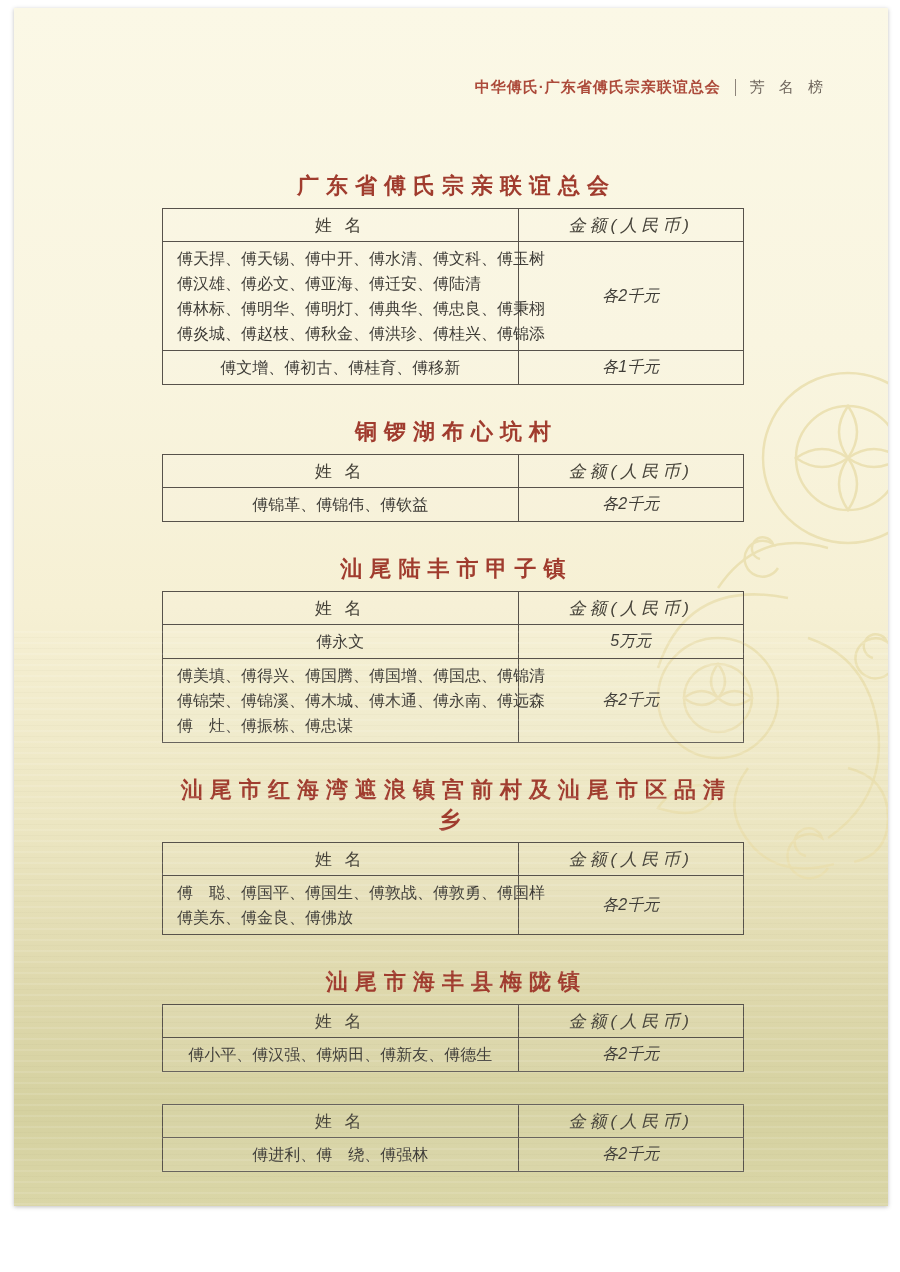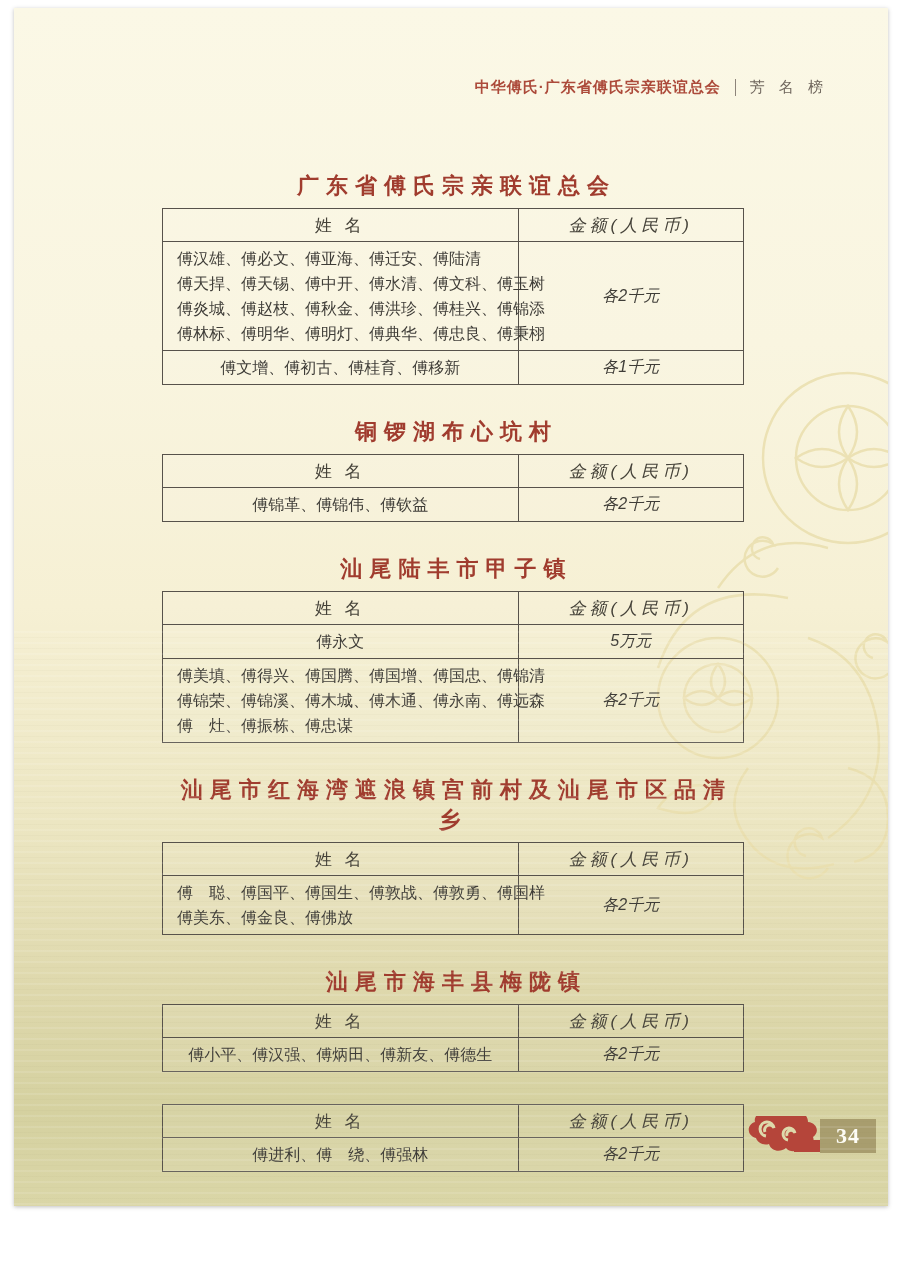--- a/index.html
+++ b/index.html
@@ -93,24 +93,24 @@
   <div class="content">
   <div class="section">
     <div class="section-title">广东省傅氏宗亲联谊总会</div>
     <div class="donor-table">
       <div class="t-row t-head">
         <div class="t-cell t-name">姓 名</div>
         <div class="t-cell t-amount">金额(人民币)</div>
       </div>
     <div class="t-row">
             <div class="t-cell t-name align-left">
+              <div class="name-line">傅天捍、傅天锡、傅中开、傅水清、傅文科、傅玉树</div>
               <div class="name-line">傅汉雄、傅必文、傅亚海、傅迁安、傅陆清</div>
-              <div class="name-line">傅天捍、傅天锡、傅中开、傅水清、傅文科、傅玉树</div>
+              <div class="name-line">傅林标、傅明华、傅明灯、傅典华、傅忠良、傅秉栩</div>
               <div class="name-line">傅炎城、傅赵枝、傅秋金、傅洪珍、傅桂兴、傅锦添</div>
-              <div class="name-line">傅林标、傅明华、傅明灯、傅典华、傅忠良、傅秉栩</div>
             </div>
             <div class="t-cell t-amount">各2千元</div>
           </div>
           <div class="t-row">
             <div class="t-cell t-name align-center">
               <div class="name-line">傅文增、傅初古、傅桂育、傅移新</div>
             </div>
             <div class="t-cell t-amount">各1千元</div>
           </div>
         </div>
@@ -198,27 +198,14 @@
     <div class="t-row">
             <div class="t-cell t-name align-center">
               <div class="name-line">傅进利、傅　绕、傅强林</div>
             </div>
             <div class="t-cell t-amount">各2千元</div>
           </div>
         </div>
   </div>
 </div>
 
-  <div class="page-footer">
-    <div class="cloud-wrap">
-      <svg width="84" height="40" viewBox="0 0 84 40">
-        <path fill="#b5453a" d="M14,22 c-9,-2 -10,-13 -1,-16 c-2,-8 9,-13 15,-7 c3,-8 15,-9 19,-1 c8,-6 19,-1 19,8 c9,1 12,10 5,15 c3,7 -6,13 -12,9 c-2,6 -11,7 -15,2 c-6,5 -15,3 -17,-4 c-6,2 -12,-2 -13,-6 z"></path>
-        <path fill="#b5453a" d="M52,24 h26 v12 h-26 z"></path>
-        <path fill="none" stroke="#ded9ab" stroke-width="3" d="M24,20 a7,7 0 1,1 8,-8 a4.5,4.5 0 1,0 -9,4"></path>
-        <path fill="none" stroke="#ded9ab" stroke-width="3" d="M46,24 a6,6 0 1,1 7,-7 a4,4 0 1,0 -8,3"></path>
-      </svg>
-    </div>
-    <div class="pageno-box">
-      <span class="pageno">34</span>
-    </div>
-  </div>
 
 </div>
 
 </body></html>

